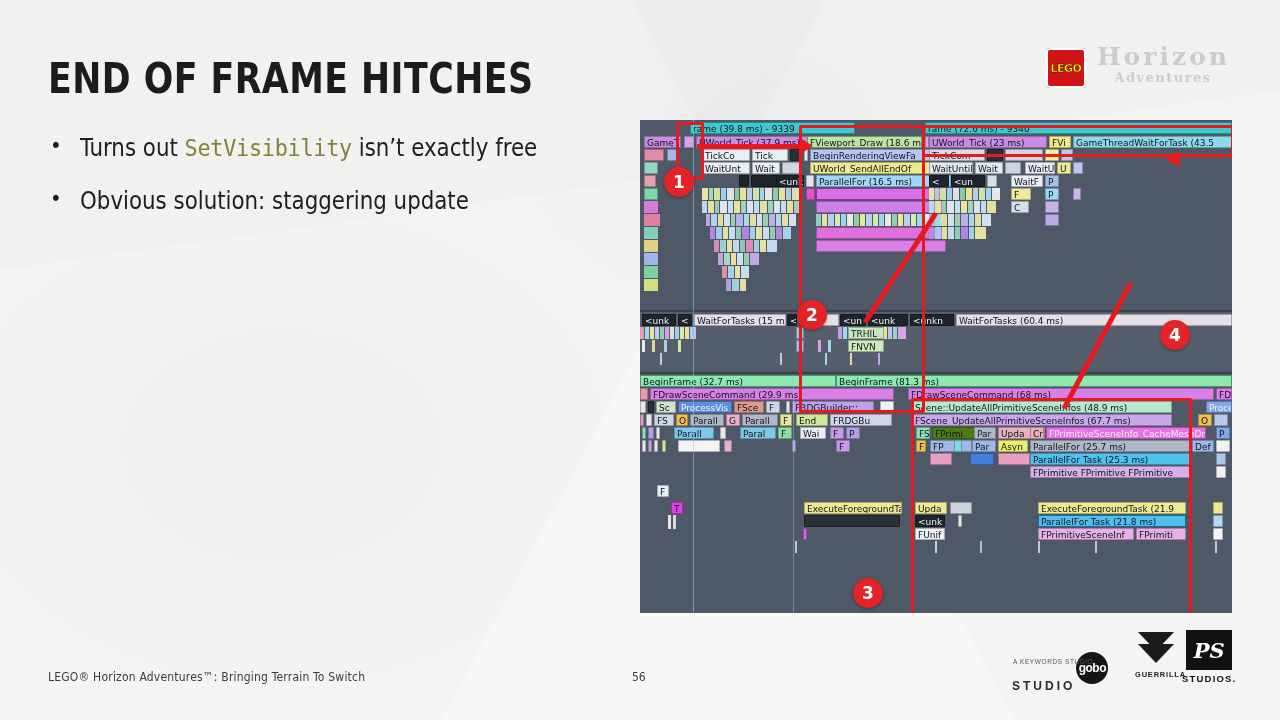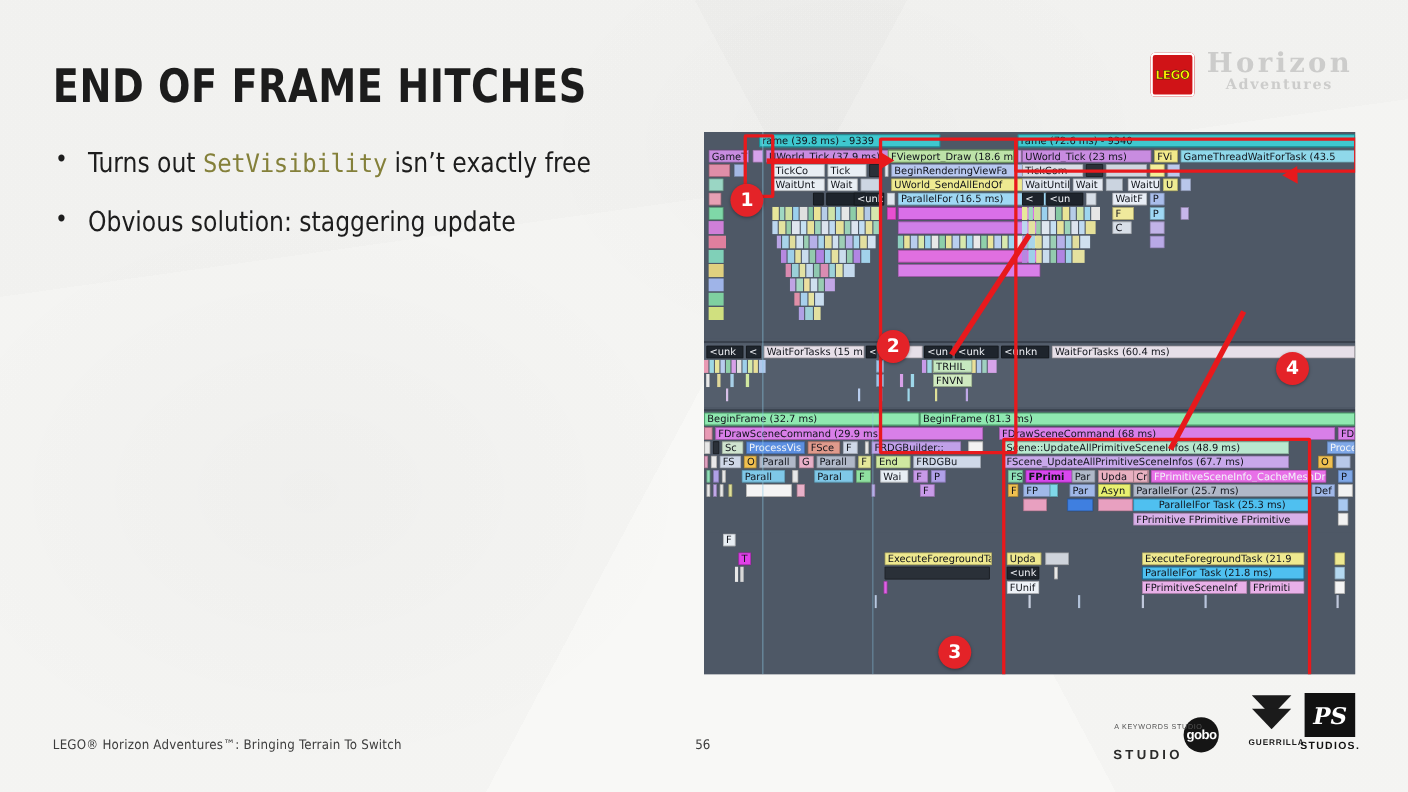--- a/index.html
+++ b/index.html
@@ -527,48 +527,48 @@
   <div class="ev" style="left:8px;top:307px;width:6px;background:#b0a0e8;"></div>
   <div class="ev" style="left:16px;top:307px;width:4px;background:#e8e8e8;"></div>
   <div class="ev" style="left:34px;top:307px;width:40px;background:#7fc8e8;">Parall</div>
   <div class="ev" style="left:80px;top:307px;width:6px;background:#e8e8e8;"></div>
   <div class="ev" style="left:100px;top:307px;width:36px;background:#7fc8e8;">Paral</div>
   <div class="ev" style="left:138px;top:307px;width:14px;background:#8fe0a0;">F</div>
   <div class="ev" style="left:160px;top:307px;width:26px;background:#e8eef4;">Wai</div>
   <div class="ev" style="left:190px;top:307px;width:14px;background:#c89ae8;">F</div>
   <div class="ev" style="left:206px;top:307px;width:14px;background:#b0a0e8;">P</div>
   <div class="ev" style="left:276px;top:307px;width:14px;background:#8fe0b8;">FS</div>
-  <div class="ev" style="left:292px;top:307px;width:52px;background:#d946ef;font-weight:bold;">FPrimi</div>
+  <div class="ev" style="left:292px;top:307px;width:52px;background:#4d7c0f;">FPrimi</div>
   <div class="ev" style="left:334px;top:307px;width:22px;background:#b0b8c8;">Par</div>
   <div class="ev" style="left:358px;top:307px;width:47px;background:#e8b0c0;">Upda</div>
   <div class="ev" style="left:390px;top:307px;width:14px;background:#e8b0c0;">Cr</div>
   <div class="ev lbl-light" style="left:406px;top:307px;width:160px;background:#e870e8;">FPrimitiveSceneInfo_CacheMeshDrawC</div>
   <div class="ev" style="left:576px;top:307px;width:14px;background:#7fa8e8;">P</div>
 
   <div class="ev" style="left:2px;top:320px;width:3px;background:#e8e8e8;"></div>
   <div class="ev" style="left:8px;top:320px;width:3px;background:#c0a8e8;"></div>
   <div class="ev" style="left:14px;top:320px;width:3px;background:#e8e8e8;"></div>
   <div class="ev" style="left:22px;top:320px;width:3px;background:#e0e098;"></div>
   <div class="ev" style="left:38px;top:320px;width:42px;background:#f4f4f4;"></div>
   <div class="ev" style="left:84px;top:320px;width:8px;background:#e8b0c8;"></div>
   <div class="ev" style="left:152px;top:320px;width:3px;background:#c0a8e8;"></div>
   <div class="ev" style="left:196px;top:320px;width:14px;background:#c89ae8;">F</div>
   <div class="ev" style="left:276px;top:320px;width:10px;background:#f0c050;">F</div>
-  <div class="ev" style="left:290px;top:320px;width:32px;background:#a0b8e8;">FP</div>
+  <div class="ev" style="left:290px;top:320px;width:42px;background:#a0b8e8;">FP</div>
   <div class="ev" style="left:314px;top:320px;width:8px;background:#7fd8e8;"></div>
   <div class="ev" style="left:332px;top:320px;width:24px;background:#a0b8e8;">Par</div>
   <div class="ev" style="left:358px;top:320px;width:30px;background:#e8f070;">Asyn</div>
   <div class="ev" style="left:390px;top:320px;width:160px;background:#b0b8c8;">ParallelFor (25.7 ms)</div>
   <div class="ev" style="left:552px;top:320px;width:22px;background:#a0b8e8;">Def</div>
   <div class="ev" style="left:576px;top:320px;width:14px;background:#f2f2f2;"></div>
 
   <div class="ev" style="left:290px;top:333px;width:22px;background:#e8a0c0;"></div>
   <div class="ev" style="left:330px;top:333px;width:24px;background:#3f7fe0;"></div>
   <div class="ev" style="left:358px;top:333px;width:32px;background:#e8a0c0;"></div>
-  <div class="ev" style="left:390px;top:333px;width:160px;background:#4fc0f0;text-align:center;">ParallelFor Task (25.3 ms)</div>
+  <div class="ev" style="left:390px;top:333px;width:160px;background:#4fc0f0;">ParallelFor Task (25.3 ms)</div>
   <div class="ev" style="left:576px;top:333px;width:10px;background:#a8c8f0;"></div>
 
   <div class="ev" style="left:390px;top:346px;width:160px;background:#d8b0e8;">FPrimitive  FPrimitive  FPrimitive</div>
   <div class="ev" style="left:576px;top:346px;width:10px;background:#f2f2f2;"></div>
 
   <div class="thread-band" style="left:0;top:364px;width:592px;height:129px;background:#4e5866;"></div>
   <div class="ev" style="left:17px;top:365px;width:12px;background:#e8eef4;">F</div>
   <div class="ev" style="left:31px;top:382px;width:12px;background:#e040e8;">T</div>
   <div class="tinyblocks" style="left:28px;top:395px;width:14px;height:14px;">
     <i style="left:0;width:3px;background:#e8e8e8;"></i>

